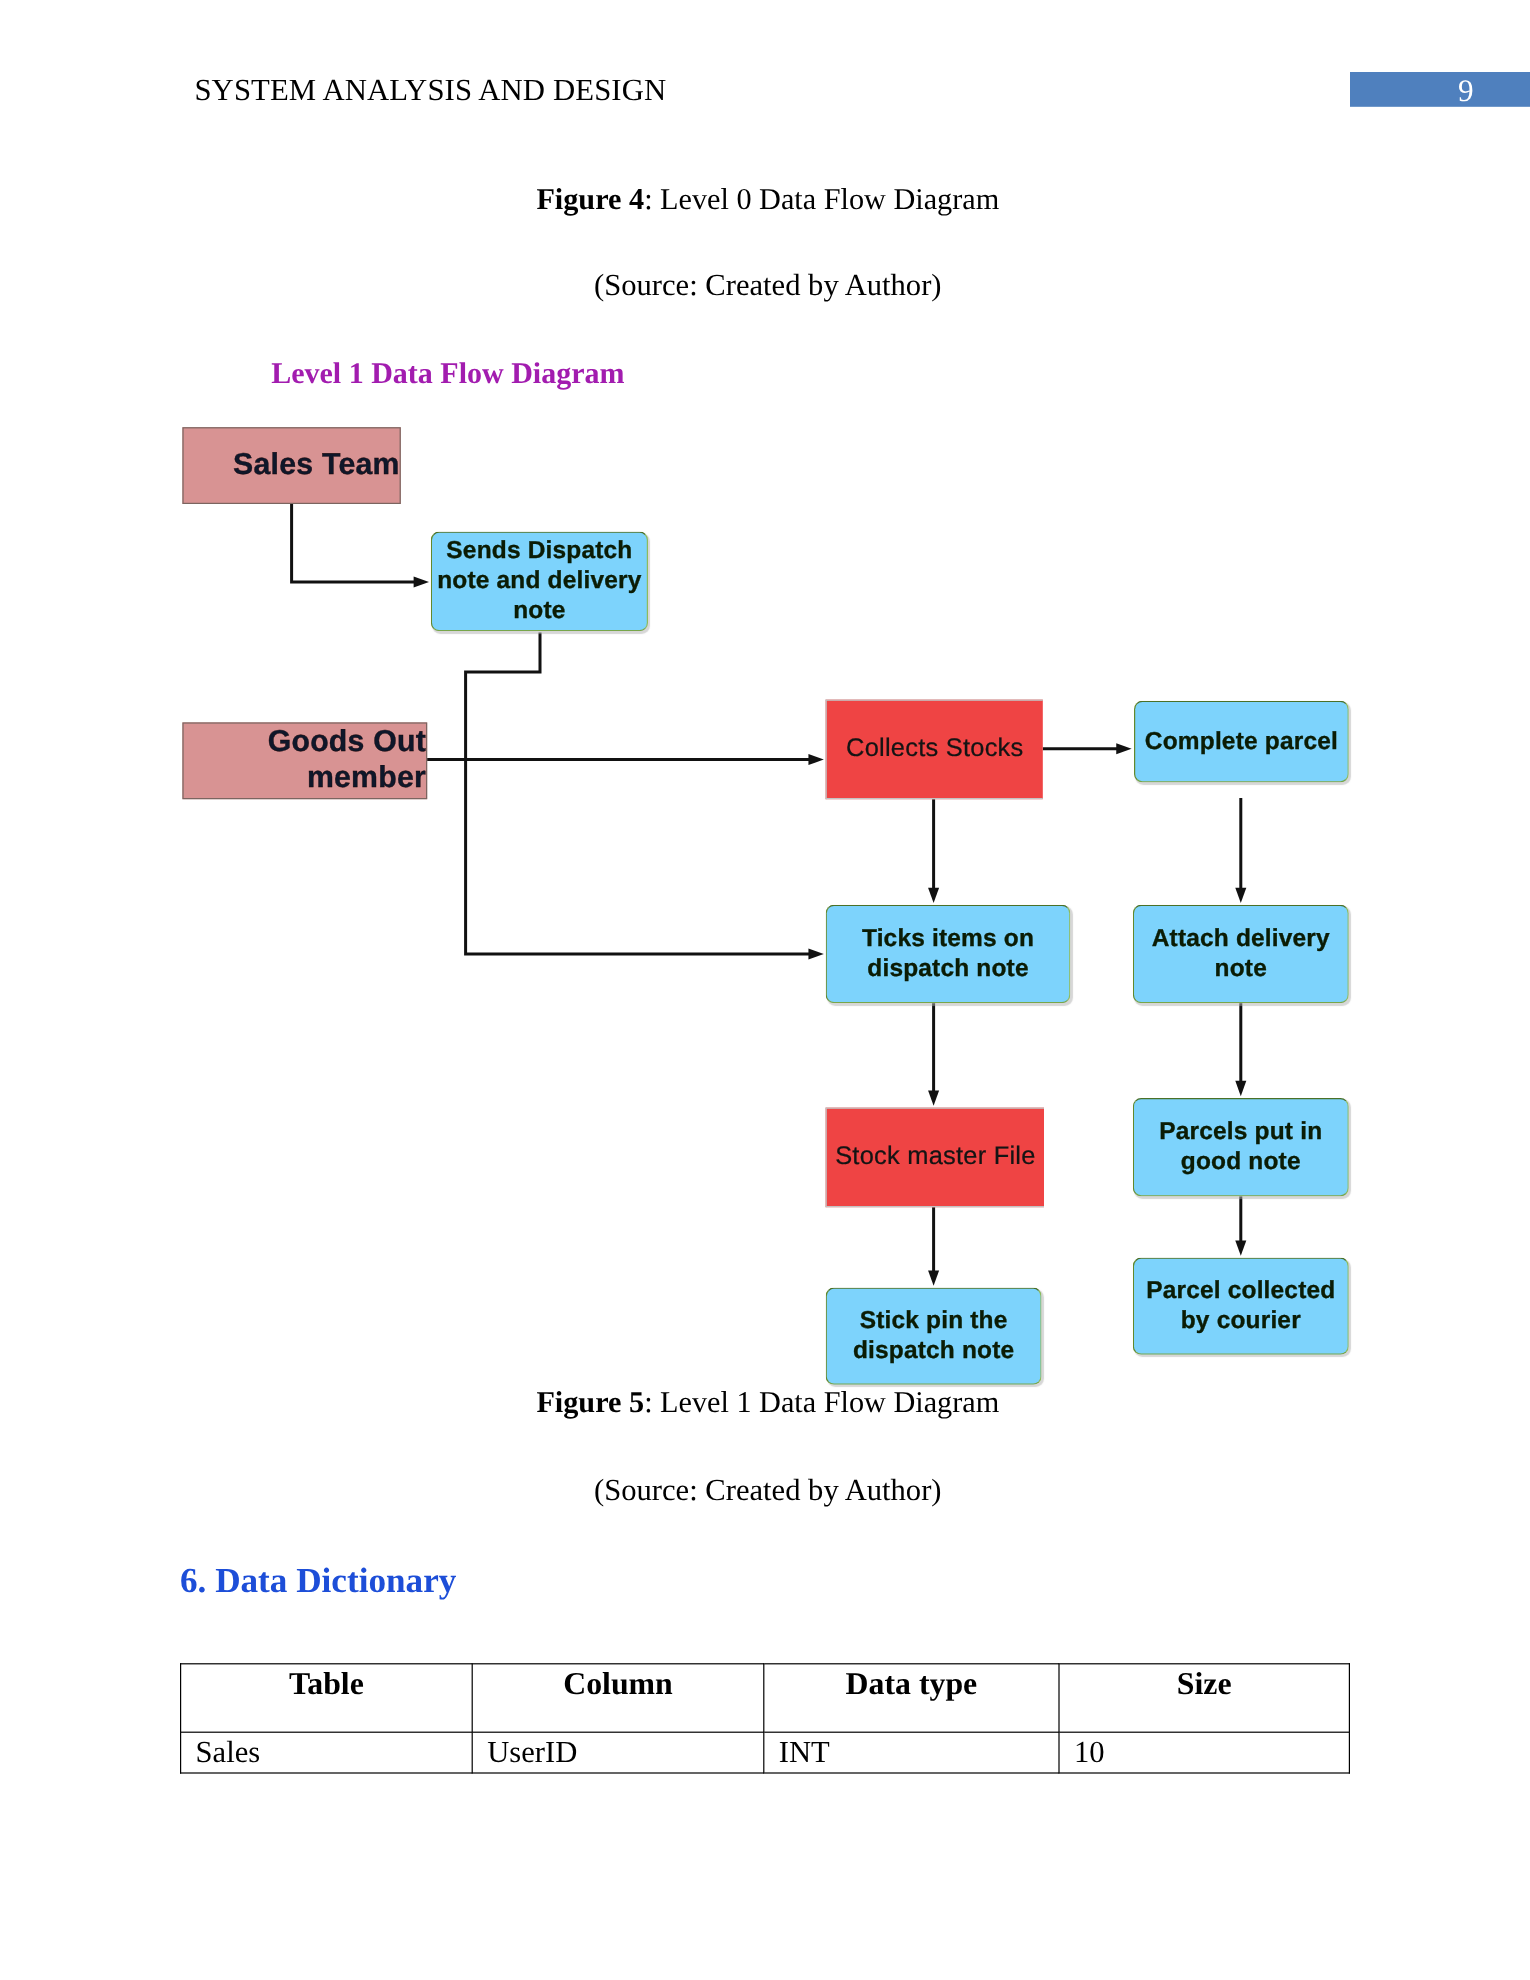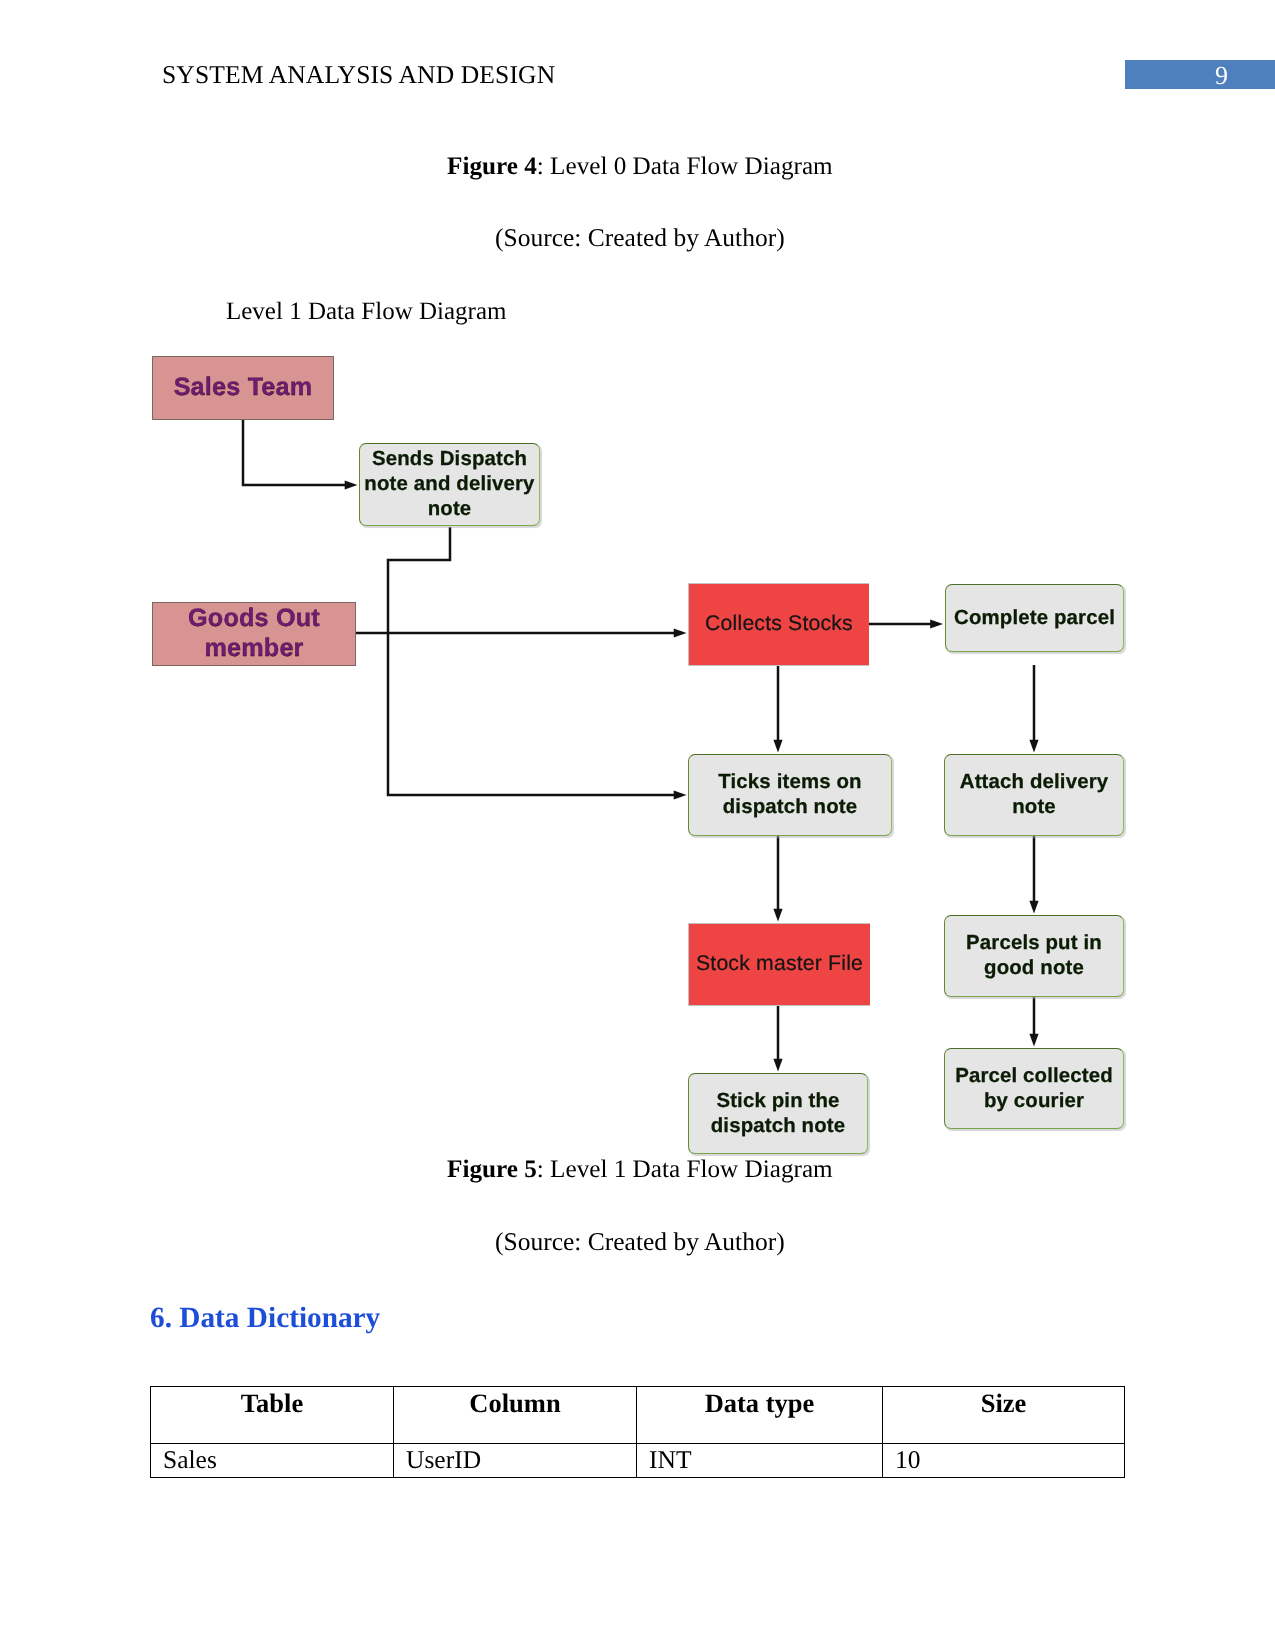--- a/index.html
+++ b/index.html
@@ -16,32 +16,32 @@
   #page-number-badge{position:absolute;left:1125px;top:60px;width:150px;height:29px;
                 background:#4F80BE;}
   #page-number{position:absolute;right:47px;top:63px;font-size:26px;line-height:26px;
                color:#ffffff;}
 
   
   .caption{position:absolute;font-size:25.2px;line-height:1.15;color:#000;white-space:nowrap;}
   .caption b{font-weight:bold;}
   .src{position:absolute;font-size:25.5px;line-height:1.15;color:#000;white-space:nowrap;}
 
-  #sec-heading{position:absolute;left:226px;top:298px;font-size:25.0px;font-weight:normal;
-               color:#000000;white-space:nowrap;}
+  #sec-heading{position:absolute;left:226px;top:298px;font-size:25.0px;font-weight:bold;
+               color:#a21caf;white-space:nowrap;}
 
   
   #dfd{position:absolute;left:0px;top:330px;width:1275px;height:840px;}
   .node{position:absolute;box-sizing:border-box;display:flex;align-items:center;
         justify-content:center;text-align:center;
         font-family:"Liberation Sans", sans-serif;}
-  .entity{background:#D89393;border:1.4px solid #7B6560;color:#701a75;
-          font-weight:bold;font-size:25.2px;line-height:1.19;letter-spacing:0.2px;
+  .entity{background:#D89393;border:1.4px solid #7B6560;color:#0f172a;
+          font-weight:bold;font-size:25.2px;line-height:1.19;letter-spacing:0.2px;text-align:right;
           -webkit-text-stroke:0.3px #1b0505;}
-  .process{background:#e5e5e5;border:1px solid #8dbb5c;border-top-color:#4a7028;border-left-color:#63882c;border-bottom-color:#78a64a;border-radius:7px;
+  .process{background:#7dd3fc;border:1px solid #8dbb5c;border-top-color:#4a7028;border-left-color:#63882c;border-bottom-color:#78a64a;border-radius:7px;
            color:#0b1c05;font-weight:bold;font-size:20.4px;line-height:1.21;
            -webkit-text-stroke:0.28px #0b1c05;
            letter-spacing:0.15px;
            box-shadow:1.6px 1.6px 0.8px rgba(175,175,175,0.5);justify-content:flex-end;}
   .store{background:#ef4444;border:1px solid #c3c3c3;border-right:0;color:#141414;
          font-weight:normal;font-size:21.2px;line-height:1.3;letter-spacing:0.2px;
          -webkit-text-stroke:0.2px #141414;}
   .node .lbl{display:block;width:100%;}
   .store .lbl{position:relative;top:-1px;}
   .node .ln{display:block;white-space:nowrap;}

